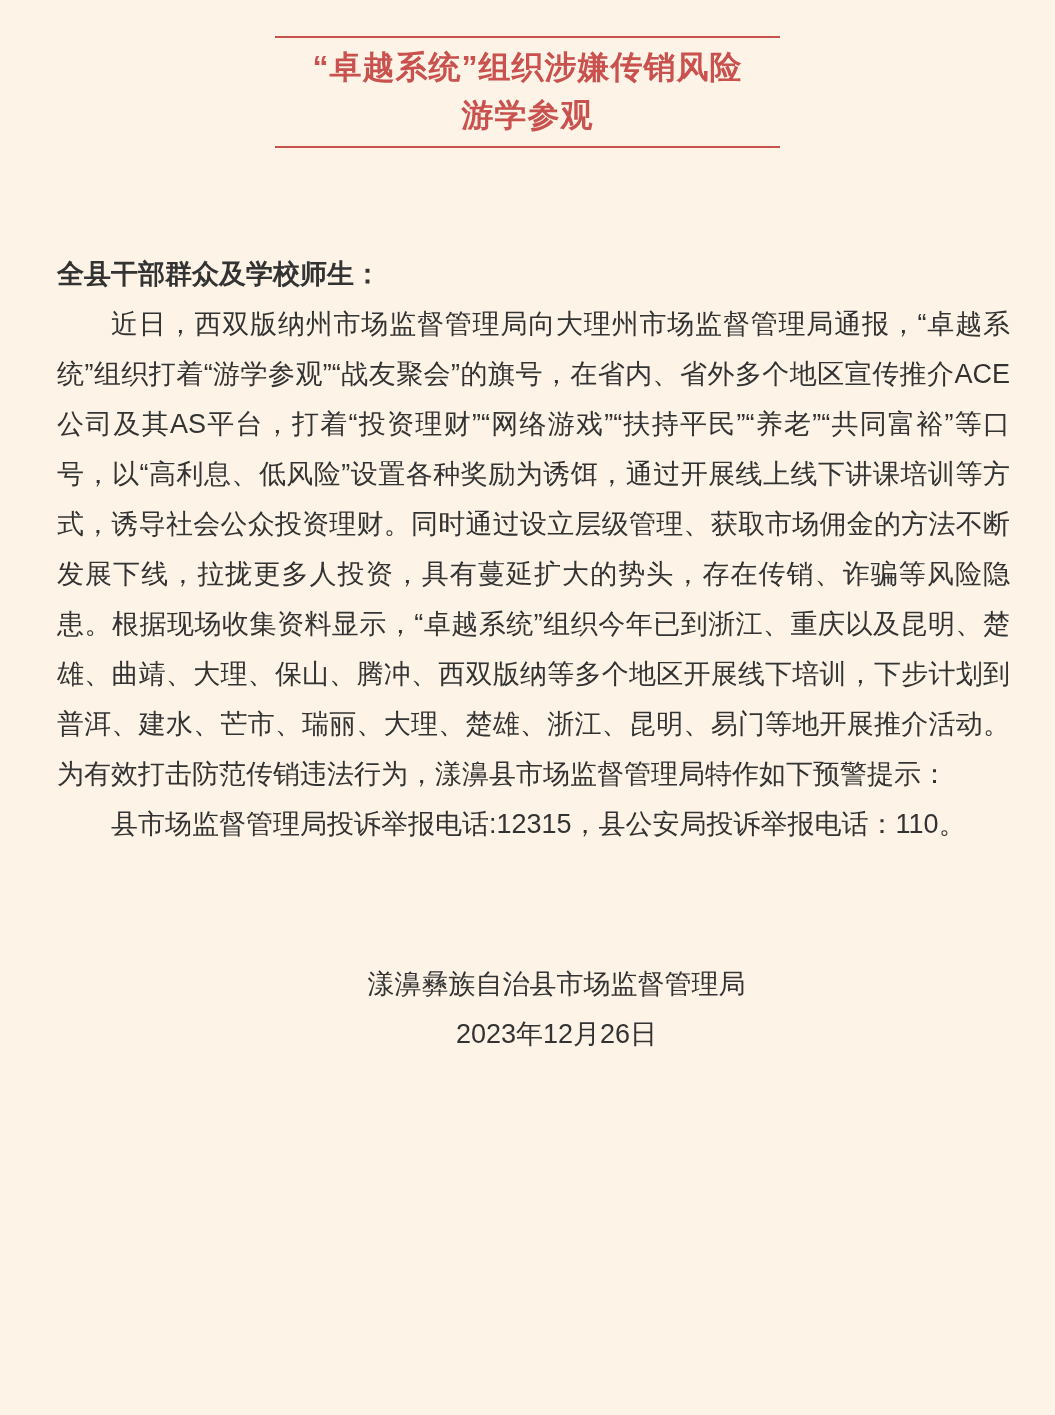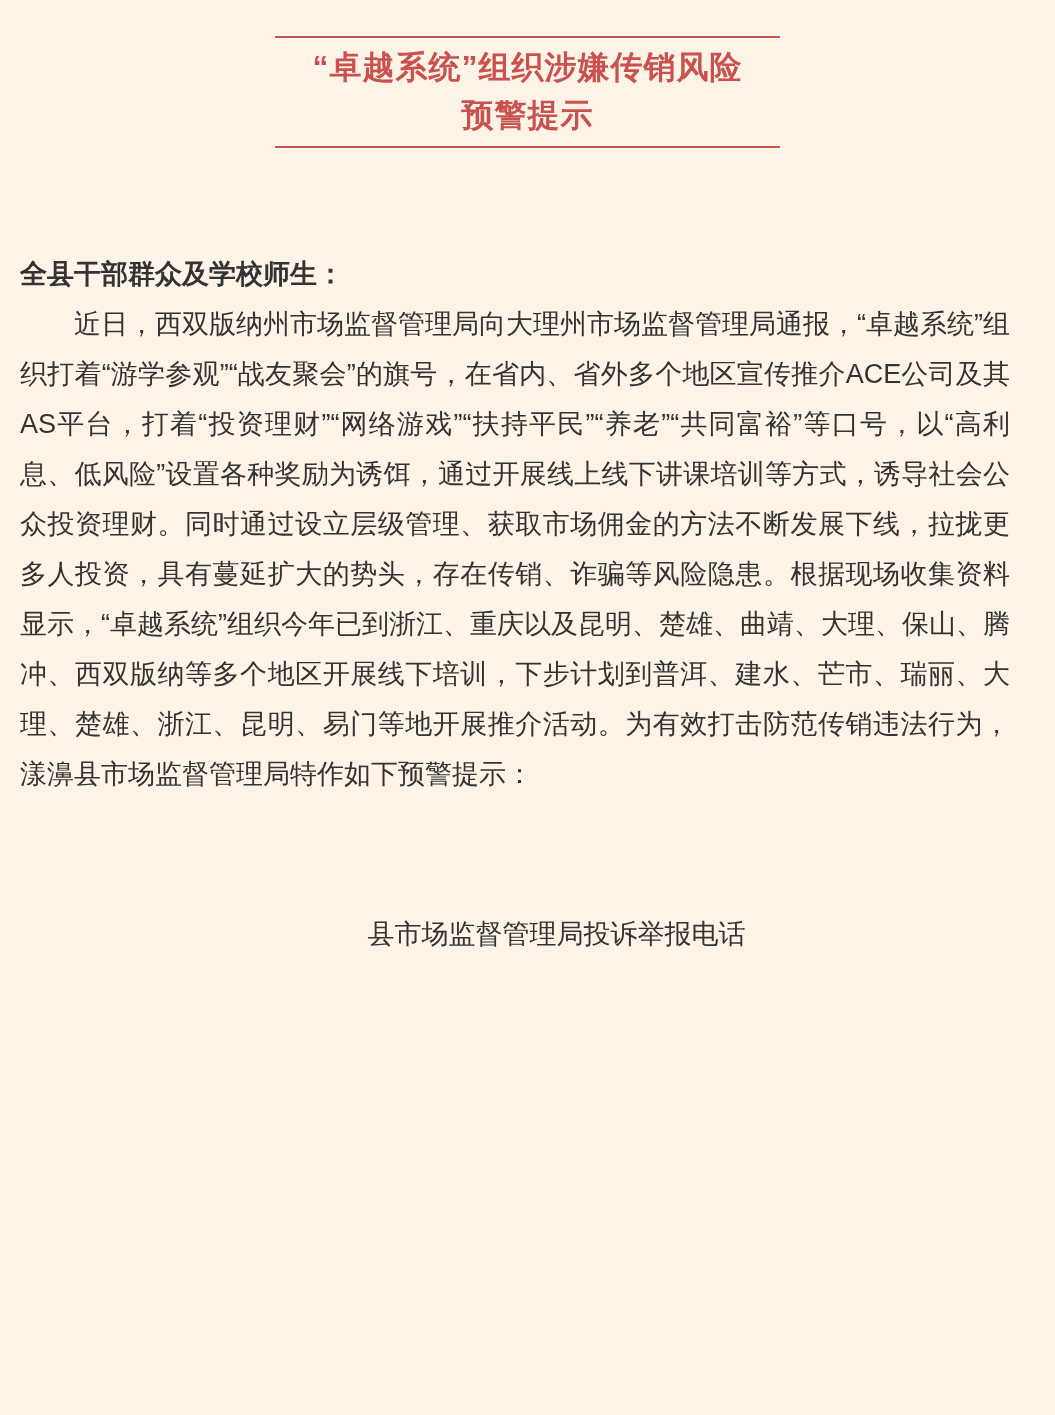--- a/index.html
+++ b/index.html
@@ -28,21 +28,21 @@
     text-align: center;
     color: #c9524f;
     font-size: 32px;
     font-weight: bold;
     line-height: 48px;
     letter-spacing: 1px;
   }
   .title-line { display: block; }
   .doc-body {
     margin-top: 101px;
-    padding: 0 45px 0 20px;
+    padding: 0 45px 0 57px;
     font-size: 27px;
     line-height: 50px;
     text-align: justify;
   }
   .doc-body p { margin: 0; }
   .salutation { font-weight: bold; }
   .para { text-indent: 2em; }
   .doc-footer {
     margin-top: 110px;
     margin-left: 58px;
@@ -54,27 +54,29 @@
 </style>
 </head>
 <body>
 
 <div class="page">
 
   <header class="title-block">
     <div class="rule"></div>
     <h1 class="title">
       <span class="title-line">“卓越系统”组织涉嫌传销风险</span>
-      <span class="title-line">预警提示</span>
+      <span class="title-line">游学参观</span>
     </h1>
     <div class="rule"></div>
   </header>
 
   <main class="doc-body">
     <p class="salutation">全县干部群众及学校师生：</p>
     <p class="para">近日，西双版纳州市场监督管理局向大理州市场监督管理局通报，“卓越系统”组织打着“游学参观”“战友聚会”的旗号，在省内、省外多个地区宣传推介ACE公司及其AS平台，打着“投资理财”“网络游戏”“扶持平民”“养老”“共同富裕”等口号，以“高利息、低风险”设置各种奖励为诱饵，通过开展线上线下讲课培训等方式，诱导社会公众投资理财。同时通过设立层级管理、获取市场佣金的方法不断发展下线，拉拢更多人投资，具有蔓延扩大的势头，存在传销、诈骗等风险隐患。根据现场收集资料显示，“卓越系统”组织今年已到浙江、重庆以及昆明、楚雄、曲靖、大理、保山、腾冲、西双版纳等多个地区开展线下培训，下步计划到普洱、建水、芒市、瑞丽、大理、楚雄、浙江、昆明、易门等地开展推介活动。为有效打击防范传销违法行为，漾濞县市场监督管理局特作如下预警提示：</p>
+    <p class="para">县市场监督管理局投诉举报电话:12315，县公安局投诉举报电话：110。</p>
   </main>
 
   <footer class="doc-footer">
-    <p>县市场监督管理局投诉举报电话</p>
+    <p>漾濞彝族自治县市场监督管理局</p>
+    <p>2023年12月26日</p>
   </footer>
 
 </div>
 
 </body></html>

